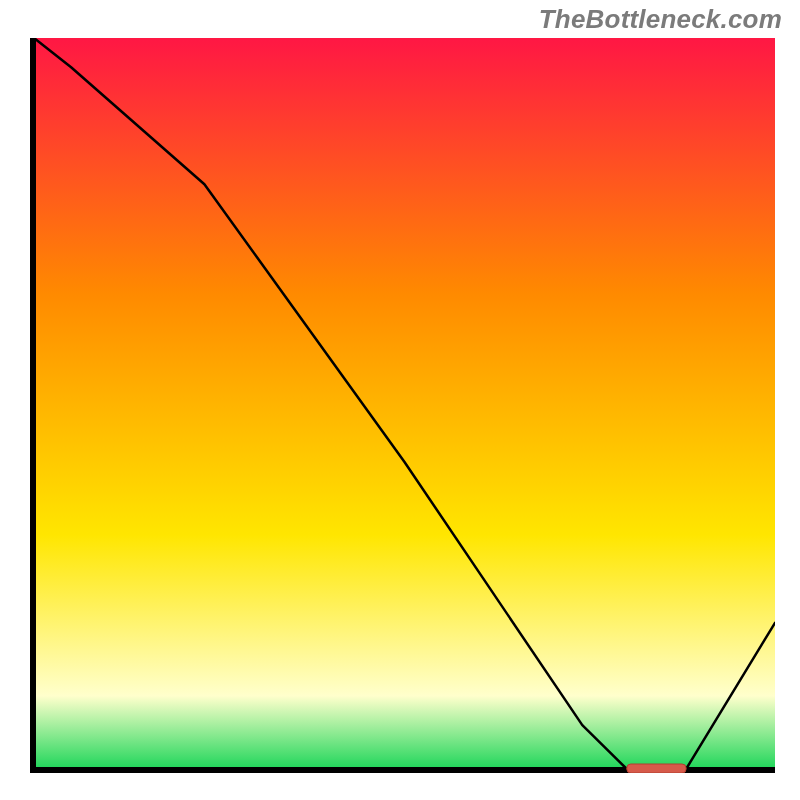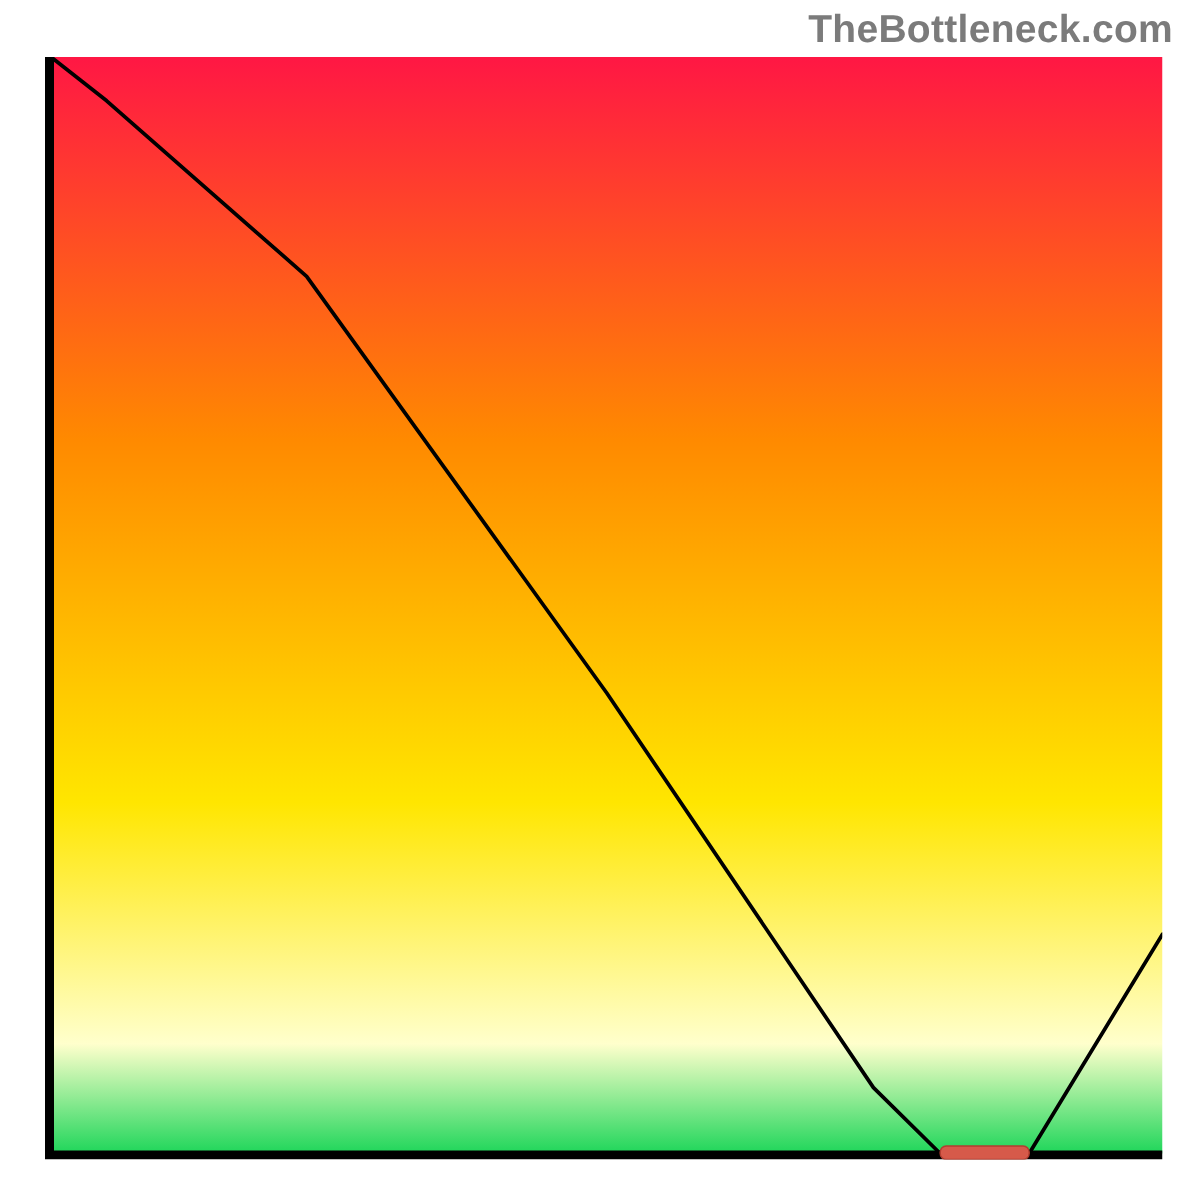--- a/index.html
+++ b/index.html
@@ -17,20 +17,21 @@
     height: 800px;
   }
   .watermark {
     position: absolute;
     top: 4px;
     right: 18px;
     font-size: 26px;
     font-weight: 600;
     color: #7b7b7b;
     letter-spacing: 0.2px;
+    font-style: italic;
   }
   .plot {
     position: absolute;
     left: 30px;
     top: 38px;
     width: 745px;
     height: 735px;
   }
   svg { display: block; }
 </style>

